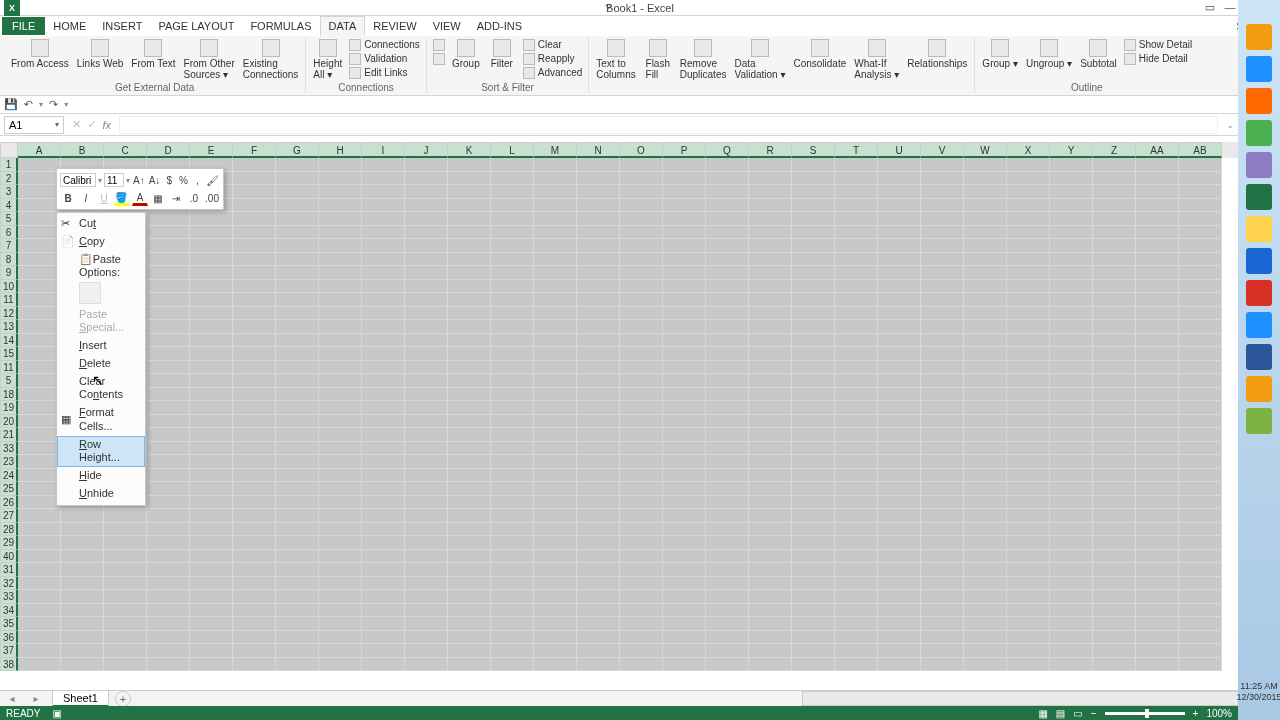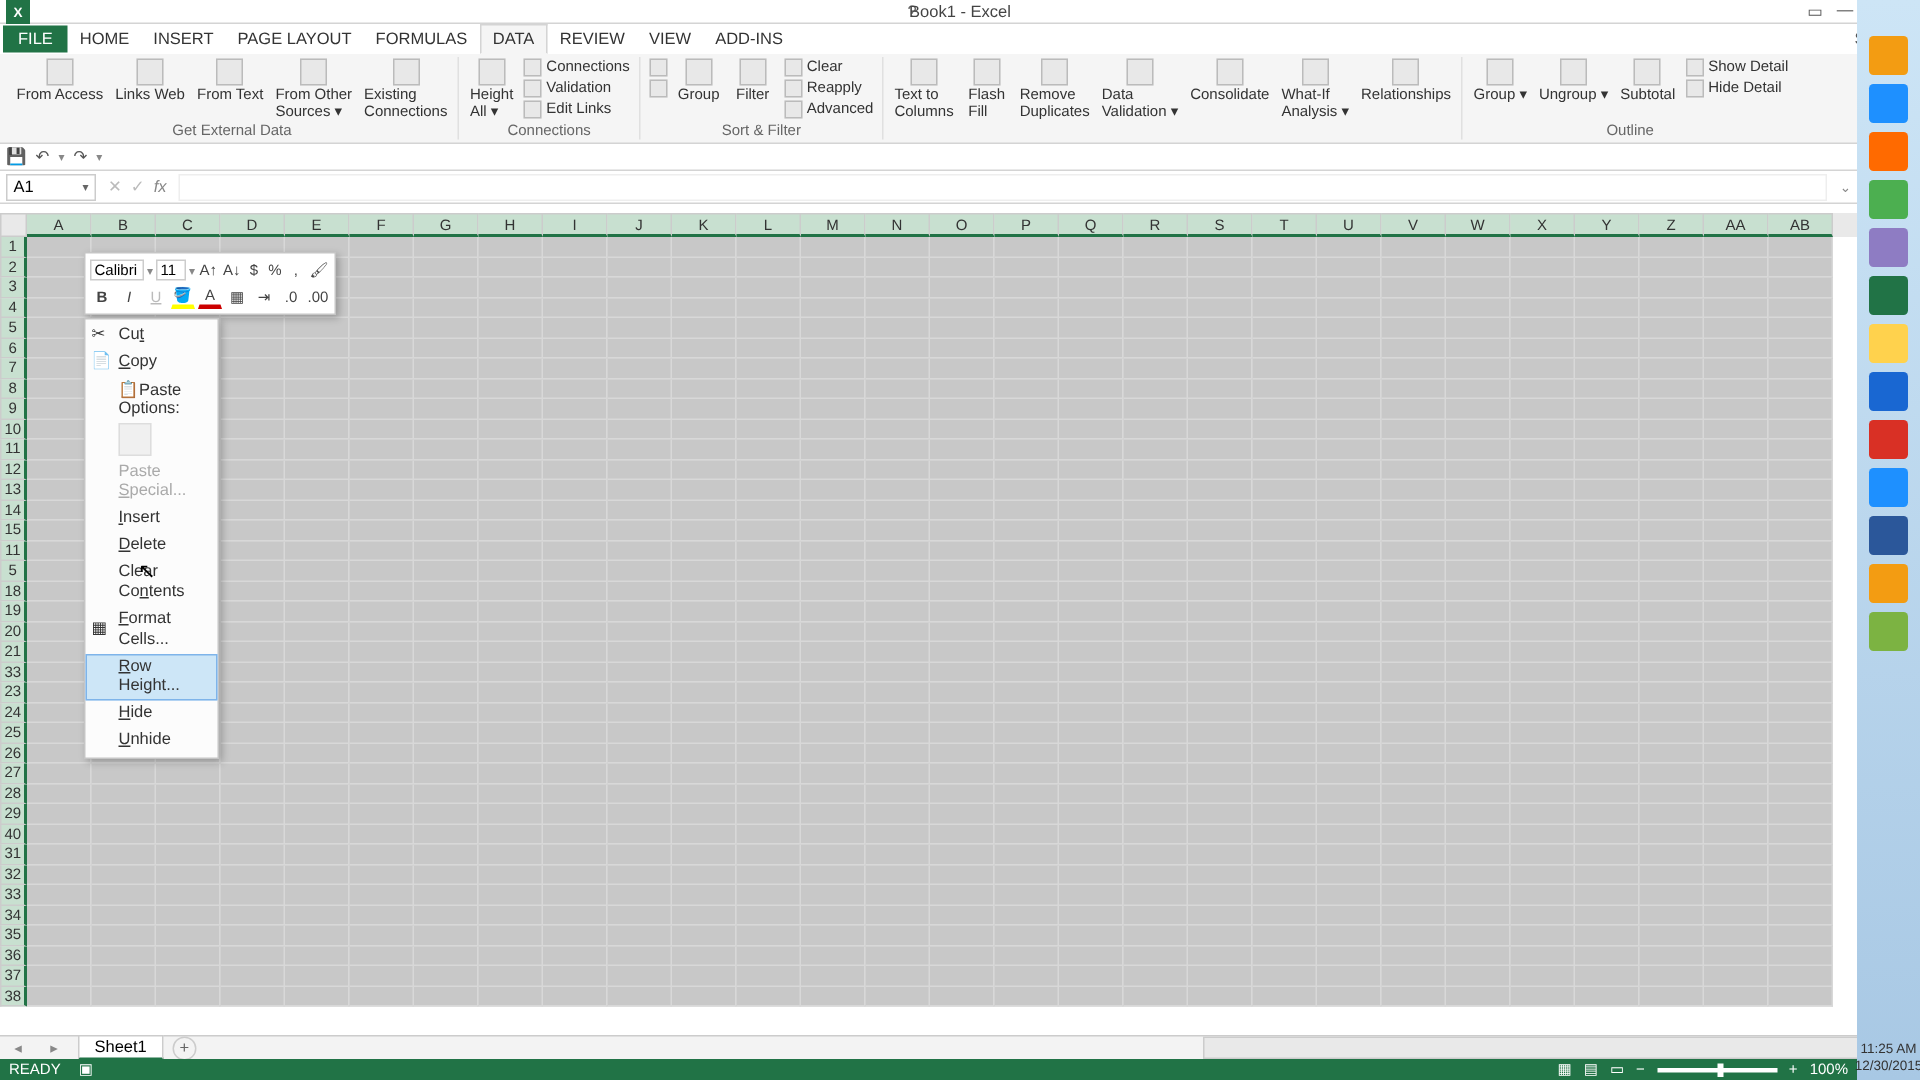--- a/index.html
+++ b/index.html
@@ -82,21 +82,21 @@
 
 
 .status-bar { position: absolute; bottom: 0; left: 0; right: 42px; height: 14px; background: #217346; color: #fff; display: flex; align-items: center; font-size: 10px; padding: 0 6px; }
 .status-bar .views { margin-left: auto; display: flex; gap: 8px; align-items: center; }
 .zoom-slider { width: 80px; height: 3px; background: #fff; position: relative; }
 .zoom-slider .thumb { position: absolute; left: 50%; top: -3px; width: 4px; height: 9px; background: #fff; }
 
 
 .right-bar { position: absolute; right: 0; top: 0; width: 42px; height: 100%; background: linear-gradient(#cde5f6,#a8c8e4); display: flex; flex-direction: column; align-items: center; padding-top: 24px; gap: 6px; }
 .right-bar .ticon { width: 26px; height: 26px; border-radius: 3px; }
-.right-bar .clock { margin-top: auto; font-size: 9px; color: #333; text-align: center; padding-bottom: 4px; line-height: 1.2; }
+.right-bar .clock { margin-top: auto; font-size: 9px; color: #333; text-align: center; padding-bottom: 17px; line-height: 1.2; }
 
 
 .cursor { position: absolute; left: 92px; top: 372px; font-size: 14px; color: #000; pointer-events: none; }
 
 .u { text-decoration: underline; }
 </style>
 </head>
 <body>
 
 <div class="title-bar">

